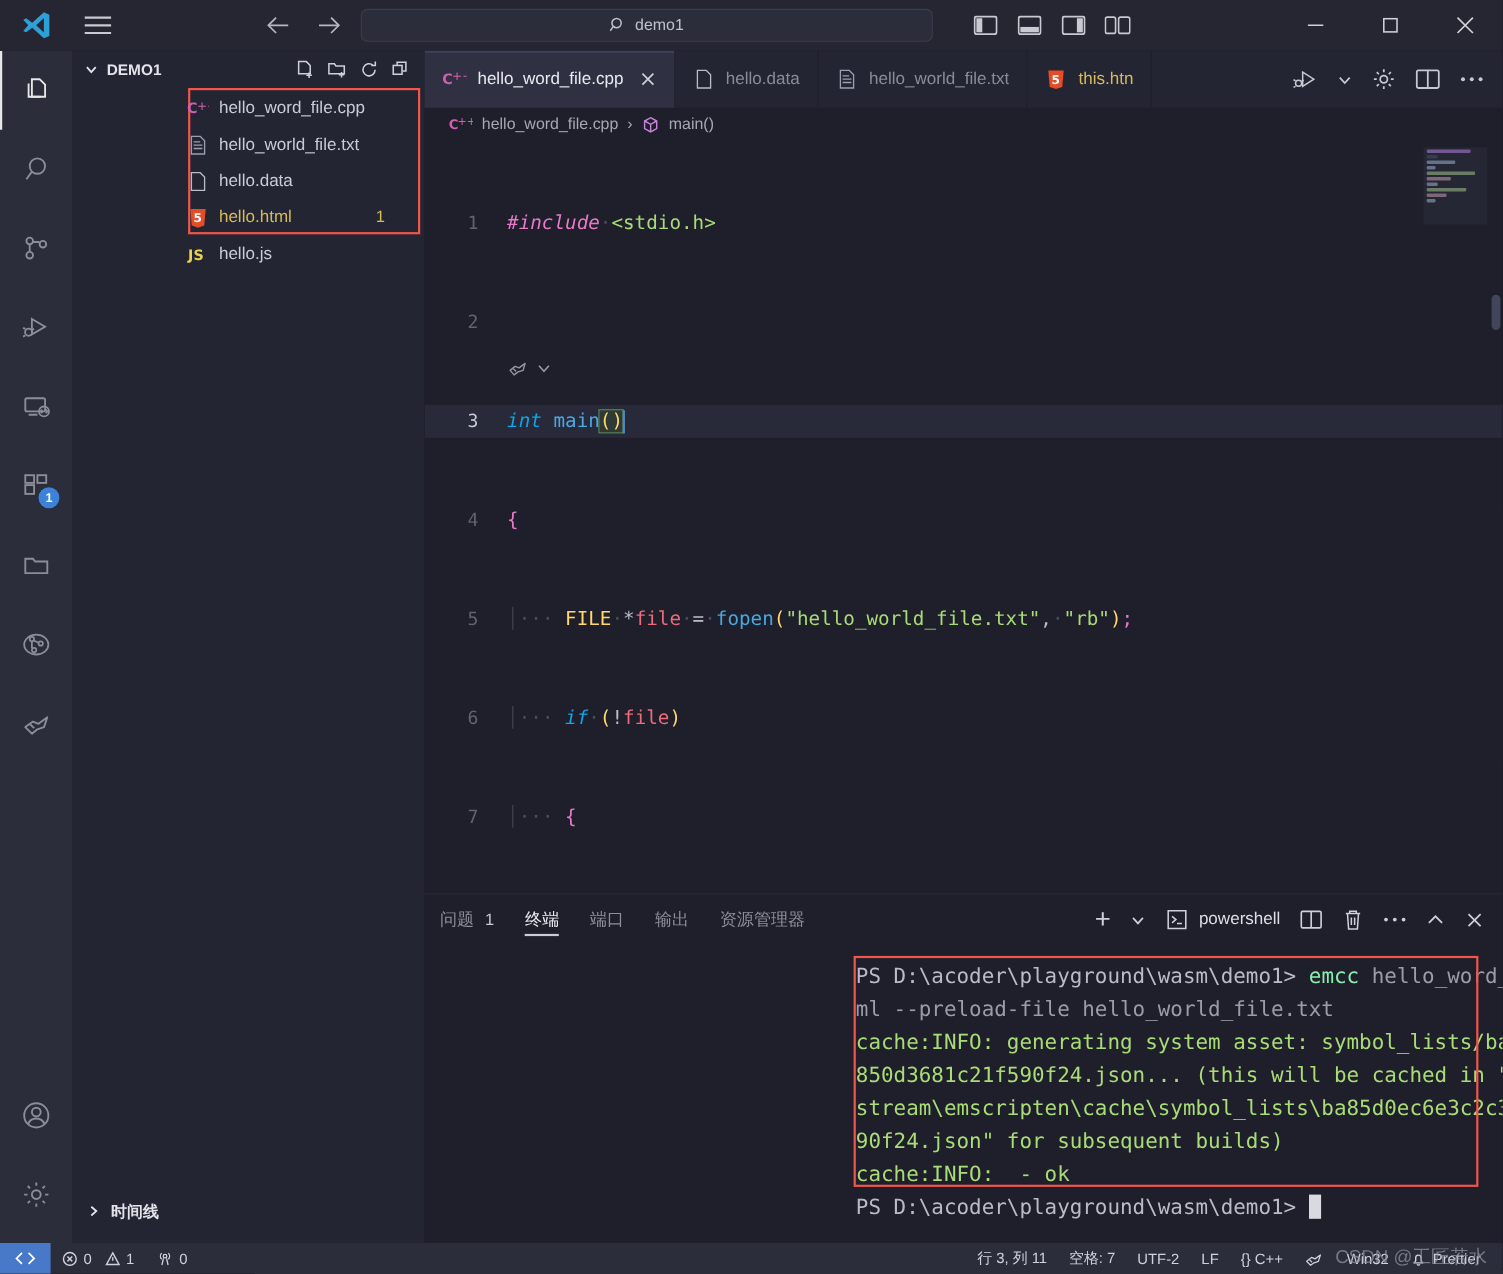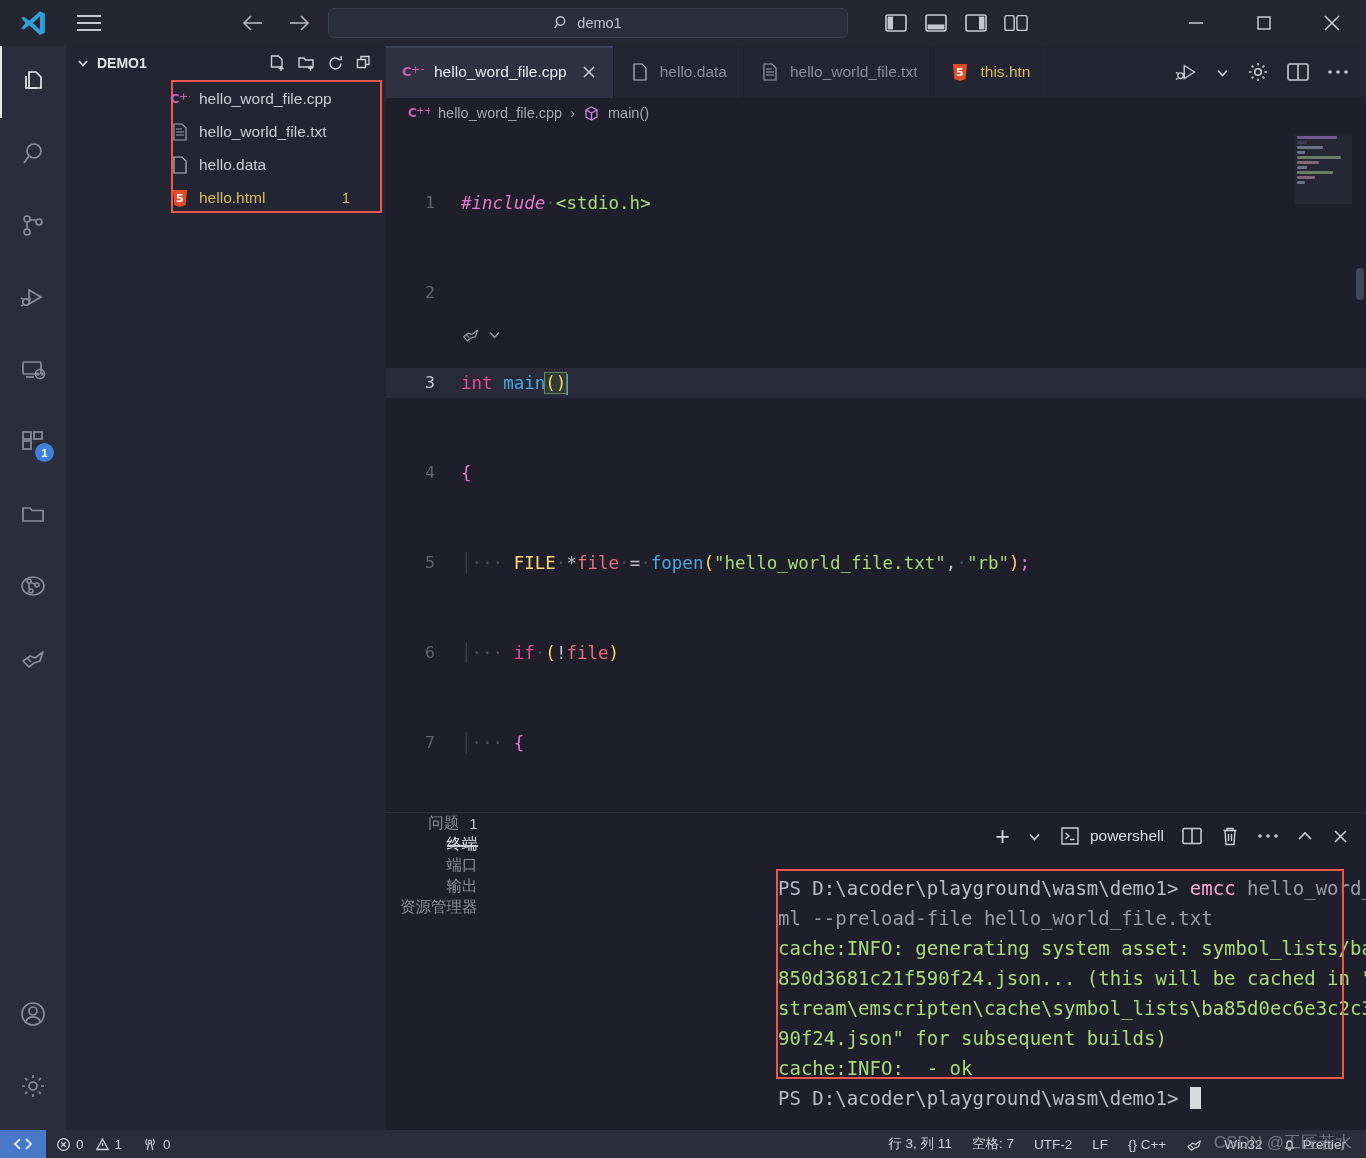--- a/index.html
+++ b/index.html
@@ -125,58 +125,58 @@
   .minimap {
     position: absolute; right: 14px; top: 6px; width: 58px; height: 70px;
     background: #262837; opacity: .9;
   }
   .mm-line { height: 3px; margin: 2px 3px; border-radius: 1px; }
   .scrollthumb { position: absolute; right: 2px; top: 140px; width: 8px; height: 32px; background: #43465a; border-radius: 4px; }
 
   
   .k-inc { color: #e879c8; font-style: italic; }
   .k-str { color: #a9dc76; }
-  .k-kw  { color: #ec4899; }
+  .k-kw  { color: #0ea5e9; font-style: italic; }
   .k-type{ color: #ffd866; }
   .k-fn  { color: #4aa8e0; }
   .k-var { color: #ef6a7b; }
   .k-par { color: #ffd866; }
   .k-par2{ color: #e879c8; }
   .k-op  { color: #b9bcc6; }
   .k-dot { color: #4a4d5c; }
   .k-curly { color: #e879c8; }
   .cursorbox { outline: 1px solid #5d8a57; background: #2f3a36; }
   .caret { display: inline-block; width: 2px; height: 21px; background: #5b9bd5; vertical-align: middle; }
   .iguide { color: #3a3d4c; }
 
   
   .panel { flex: 0 0 318px; display: flex; flex-direction: column; background: #1e1f2b; border-top: 1px solid #2c2e3c; }
   .panel-head { height: 46px; flex: 0 0 46px; display: flex; align-items: center; padding: 0 16px 0 0; }
-  .ptabs { display: flex; align-items: flex-end; height: 46px; flex-direction: column; }
+  .ptabs { display: flex; align-items: flex-end; height: 46px; }
   .ptab {
     height: 46px; display: flex; align-items: center; gap: 10px; padding: 0 14px;
     font-size: 15.5px; color: #8c8f99; position: relative;
   }
   .ptab.active { color: #e7e8ed; }
   .ptab.active::after { content: ""; position: absolute; left: 14px; right: 14px; bottom: 8px; height: 2px; background: #c9ccd4; }
   .ptab .pcount { color: #c6c9d1; font-size: 15px; }
   .panel-actions { margin-left: auto; display: flex; align-items: center; gap: 17px; color: #cdd0d8; font-size: 15px; }
   .pa-term { display: flex; align-items: center; gap: 9px; font-size: 15.5px; color: #dcdee5; }
 
   .termbody { flex: 1; position: relative; padding: 0 16px 0 0; }
   .termbox {
     position: absolute; left: 390px; top: 10px; right: 22px; height: 210px;
     border: 2px solid #f0564a;
   }
   .termtext {
     font-family: "DejaVu Sans Mono", monospace; font-size: 19px; line-height: 30px;
     padding-left: 392px; padding-top: 14px; white-space: pre; color: #b9bcc6;
   }
   .t-green { color: #a9dc76; }
-  .t-yellow { color: #f9a8d4; }
+  .t-yellow { color: #86efac; }
   .t-dim { color: #9a9da7; }
   .tcaret { display: inline-block; width: 11px; height: 22px; background: #d8dae0; vertical-align: -4px; }
 
   
   .statusbar {
     height: 28px; flex: 0 0 28px; background: #2b2d3b; display: flex; align-items: center;
     font-size: 13.5px; color: #cfd2da; position: relative;
   }
   .sb-remote { background: #4878c8; height: 28px; width: 46px; display: flex; align-items: center; justify-content: center; color: #fff; }
   .st-item { display: flex; align-items: center; gap: 5px; padding: 0 10px; height: 28px; }
@@ -498,25 +498,41 @@
         <span class="fileicon">
           <svg width="20" height="20" viewBox="0 0 20 20">
               <path d="M3 2h14l-1.3 15L10 19l-5.7-2z" fill="#e34c26"></path>
               <text x="6" y="14" fill="#fff" font-size="11" font-family="DejaVu Sans, sans-serif" font-weight="bold">5</text>
             </svg>
         </span>
         <span class="fname html">hello.html</span>
         <span class="sb-count">1</span>
       </div>
 
+      <div class="sb-row">
+        <span class="fileicon">
+          <svg width="20" height="20" viewBox="0 0 20 20">
+              <text x="1" y="15" fill="#e8d44d" font-size="13" font-family="DejaVu Sans, sans-serif" font-weight="bold">JS</text>
+            </svg>
+        </span>
+        <span class="fname">hello.js</span>
+      </div>
 
     </div>
 
     <div class="sb-spacer"></div>
 
+    <div class="sb-foot-row">
+      <span>
+        <svg width="14" height="14" viewBox="0 0 14 14">
+            <polyline points="5,3 9.5,7 5,11" fill="none" stroke="#e2e4ea" stroke-width="1.7"></polyline>
+          </svg>
+      </span>
+      <span>时间线</span>
+    </div>
     <div style="height:12px"></div>
   </div>
 
   <div class="editorarea">
 
     <div class="tabbar">
       <div class="tab active">
         <span>
           <svg width="22" height="20" viewBox="0 0 22 20">
               <text x="0" y="14" fill="#d060b0" font-size="13" font-family="DejaVu Sans, sans-serif" font-weight="bold">C</text>

